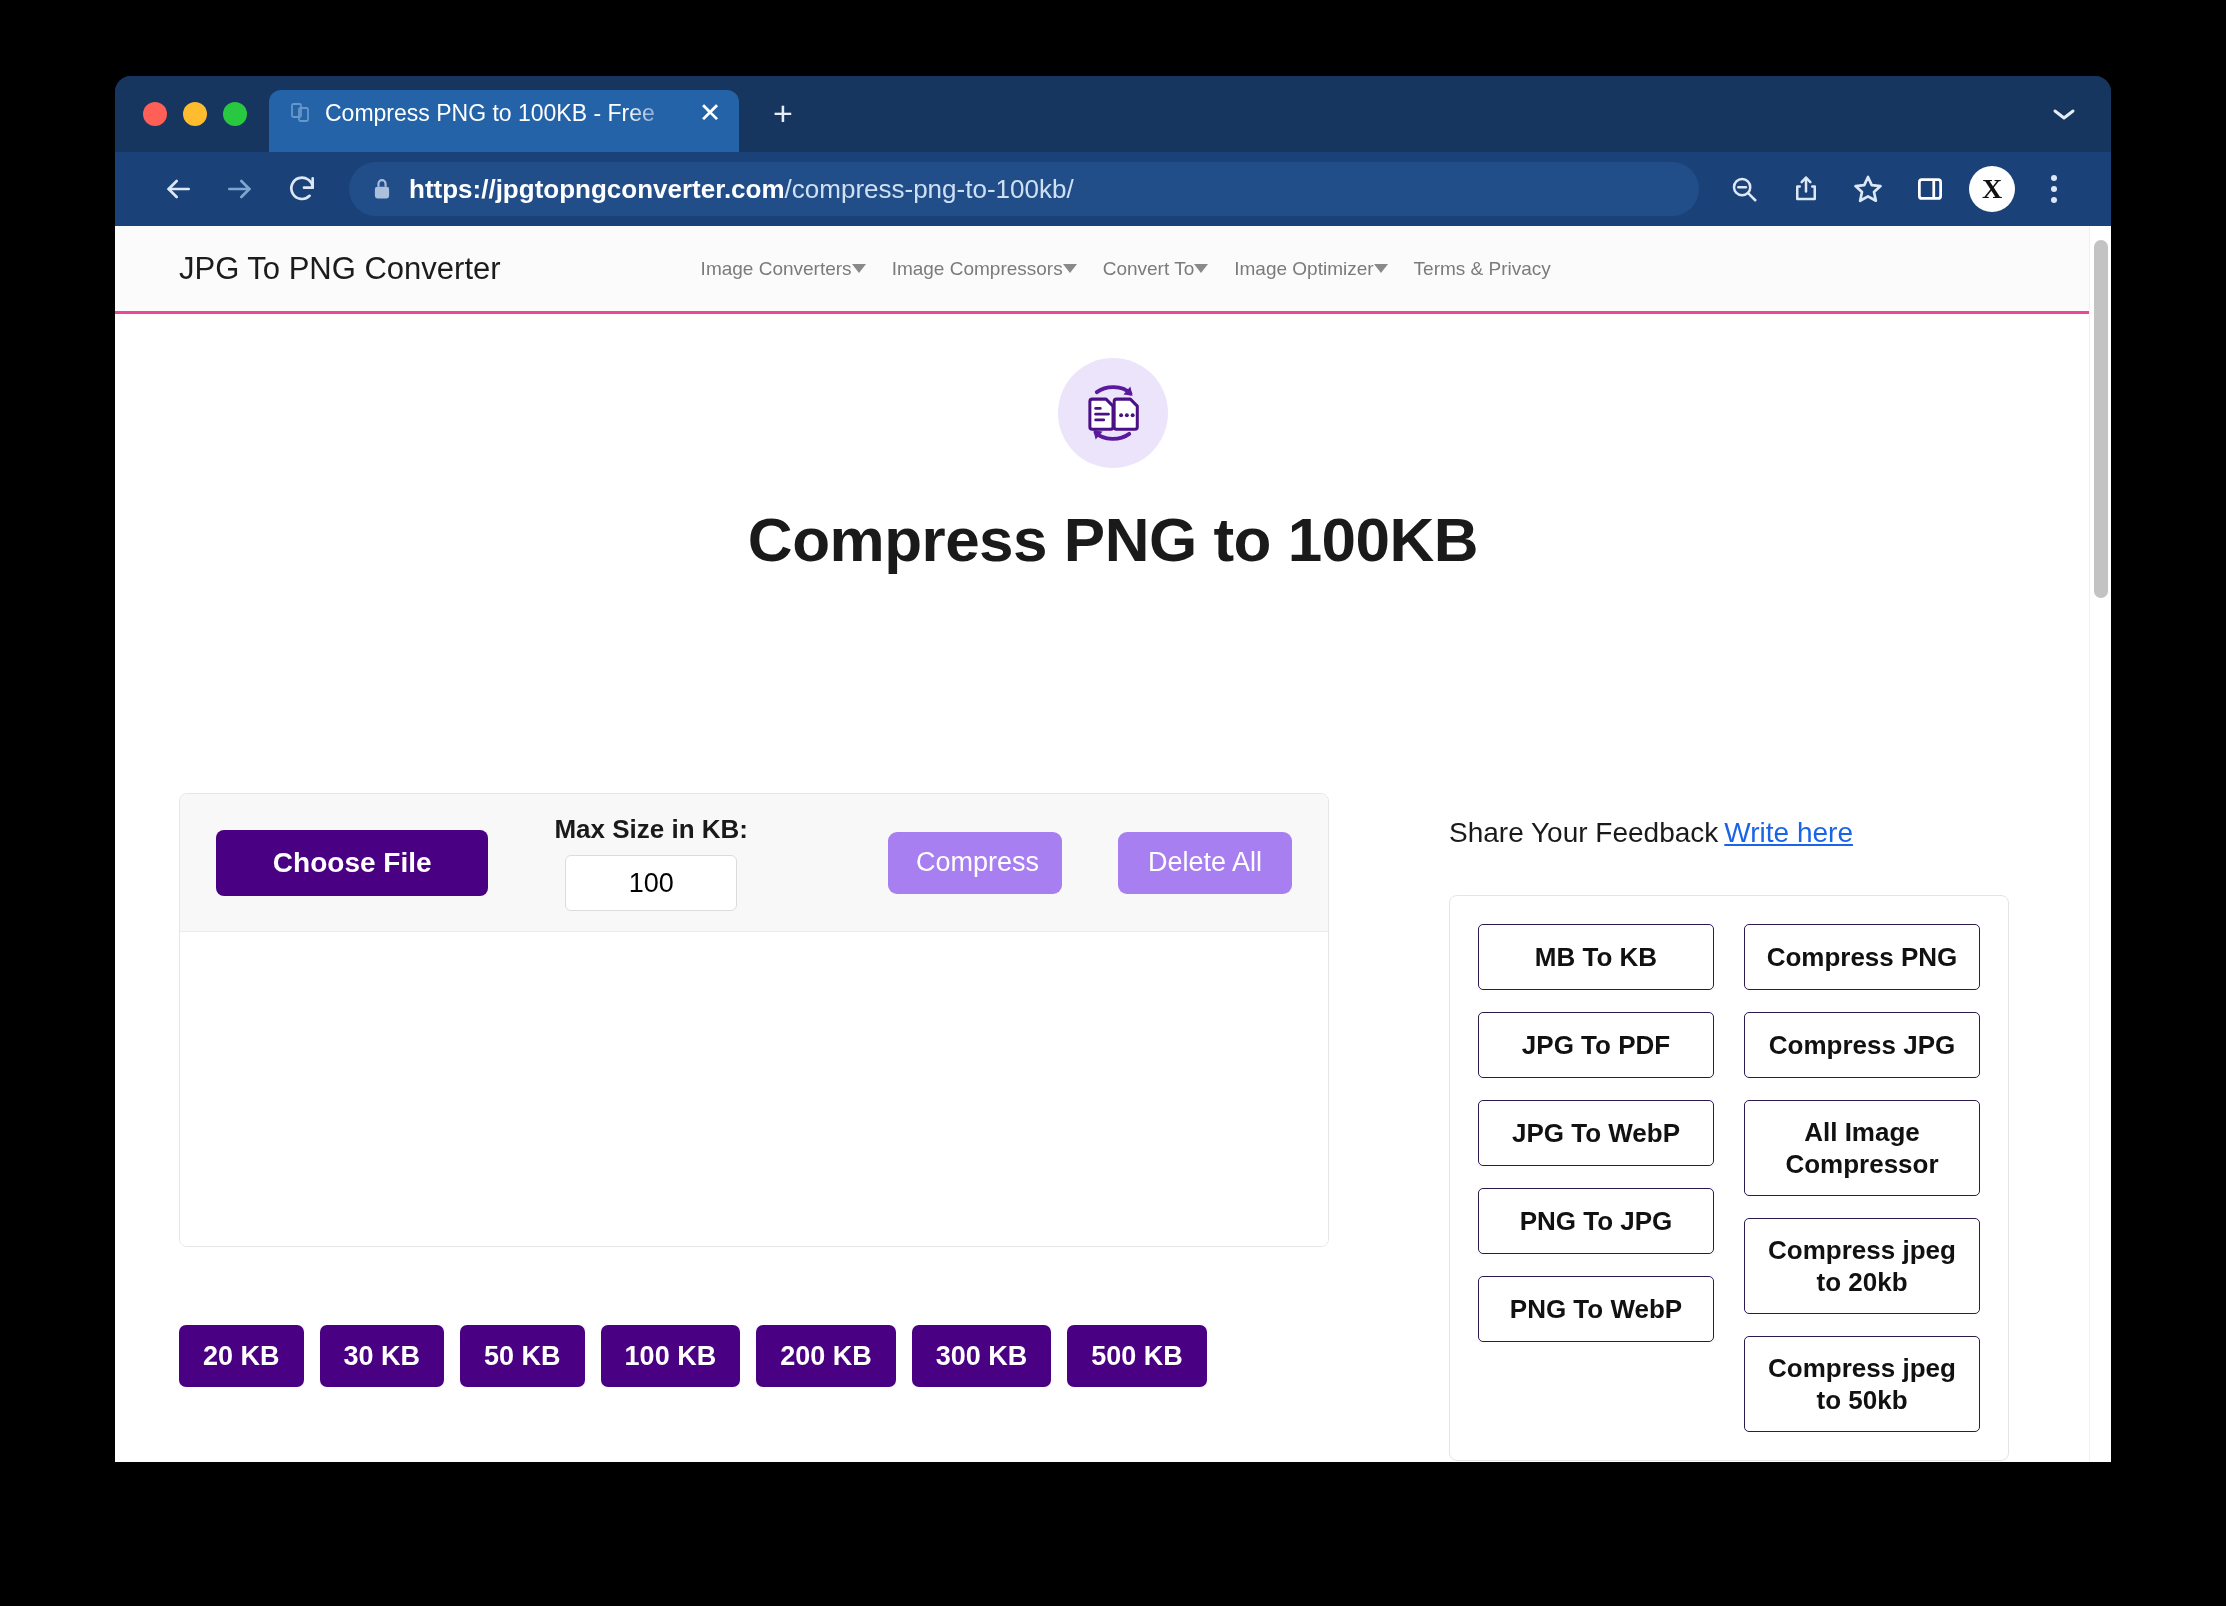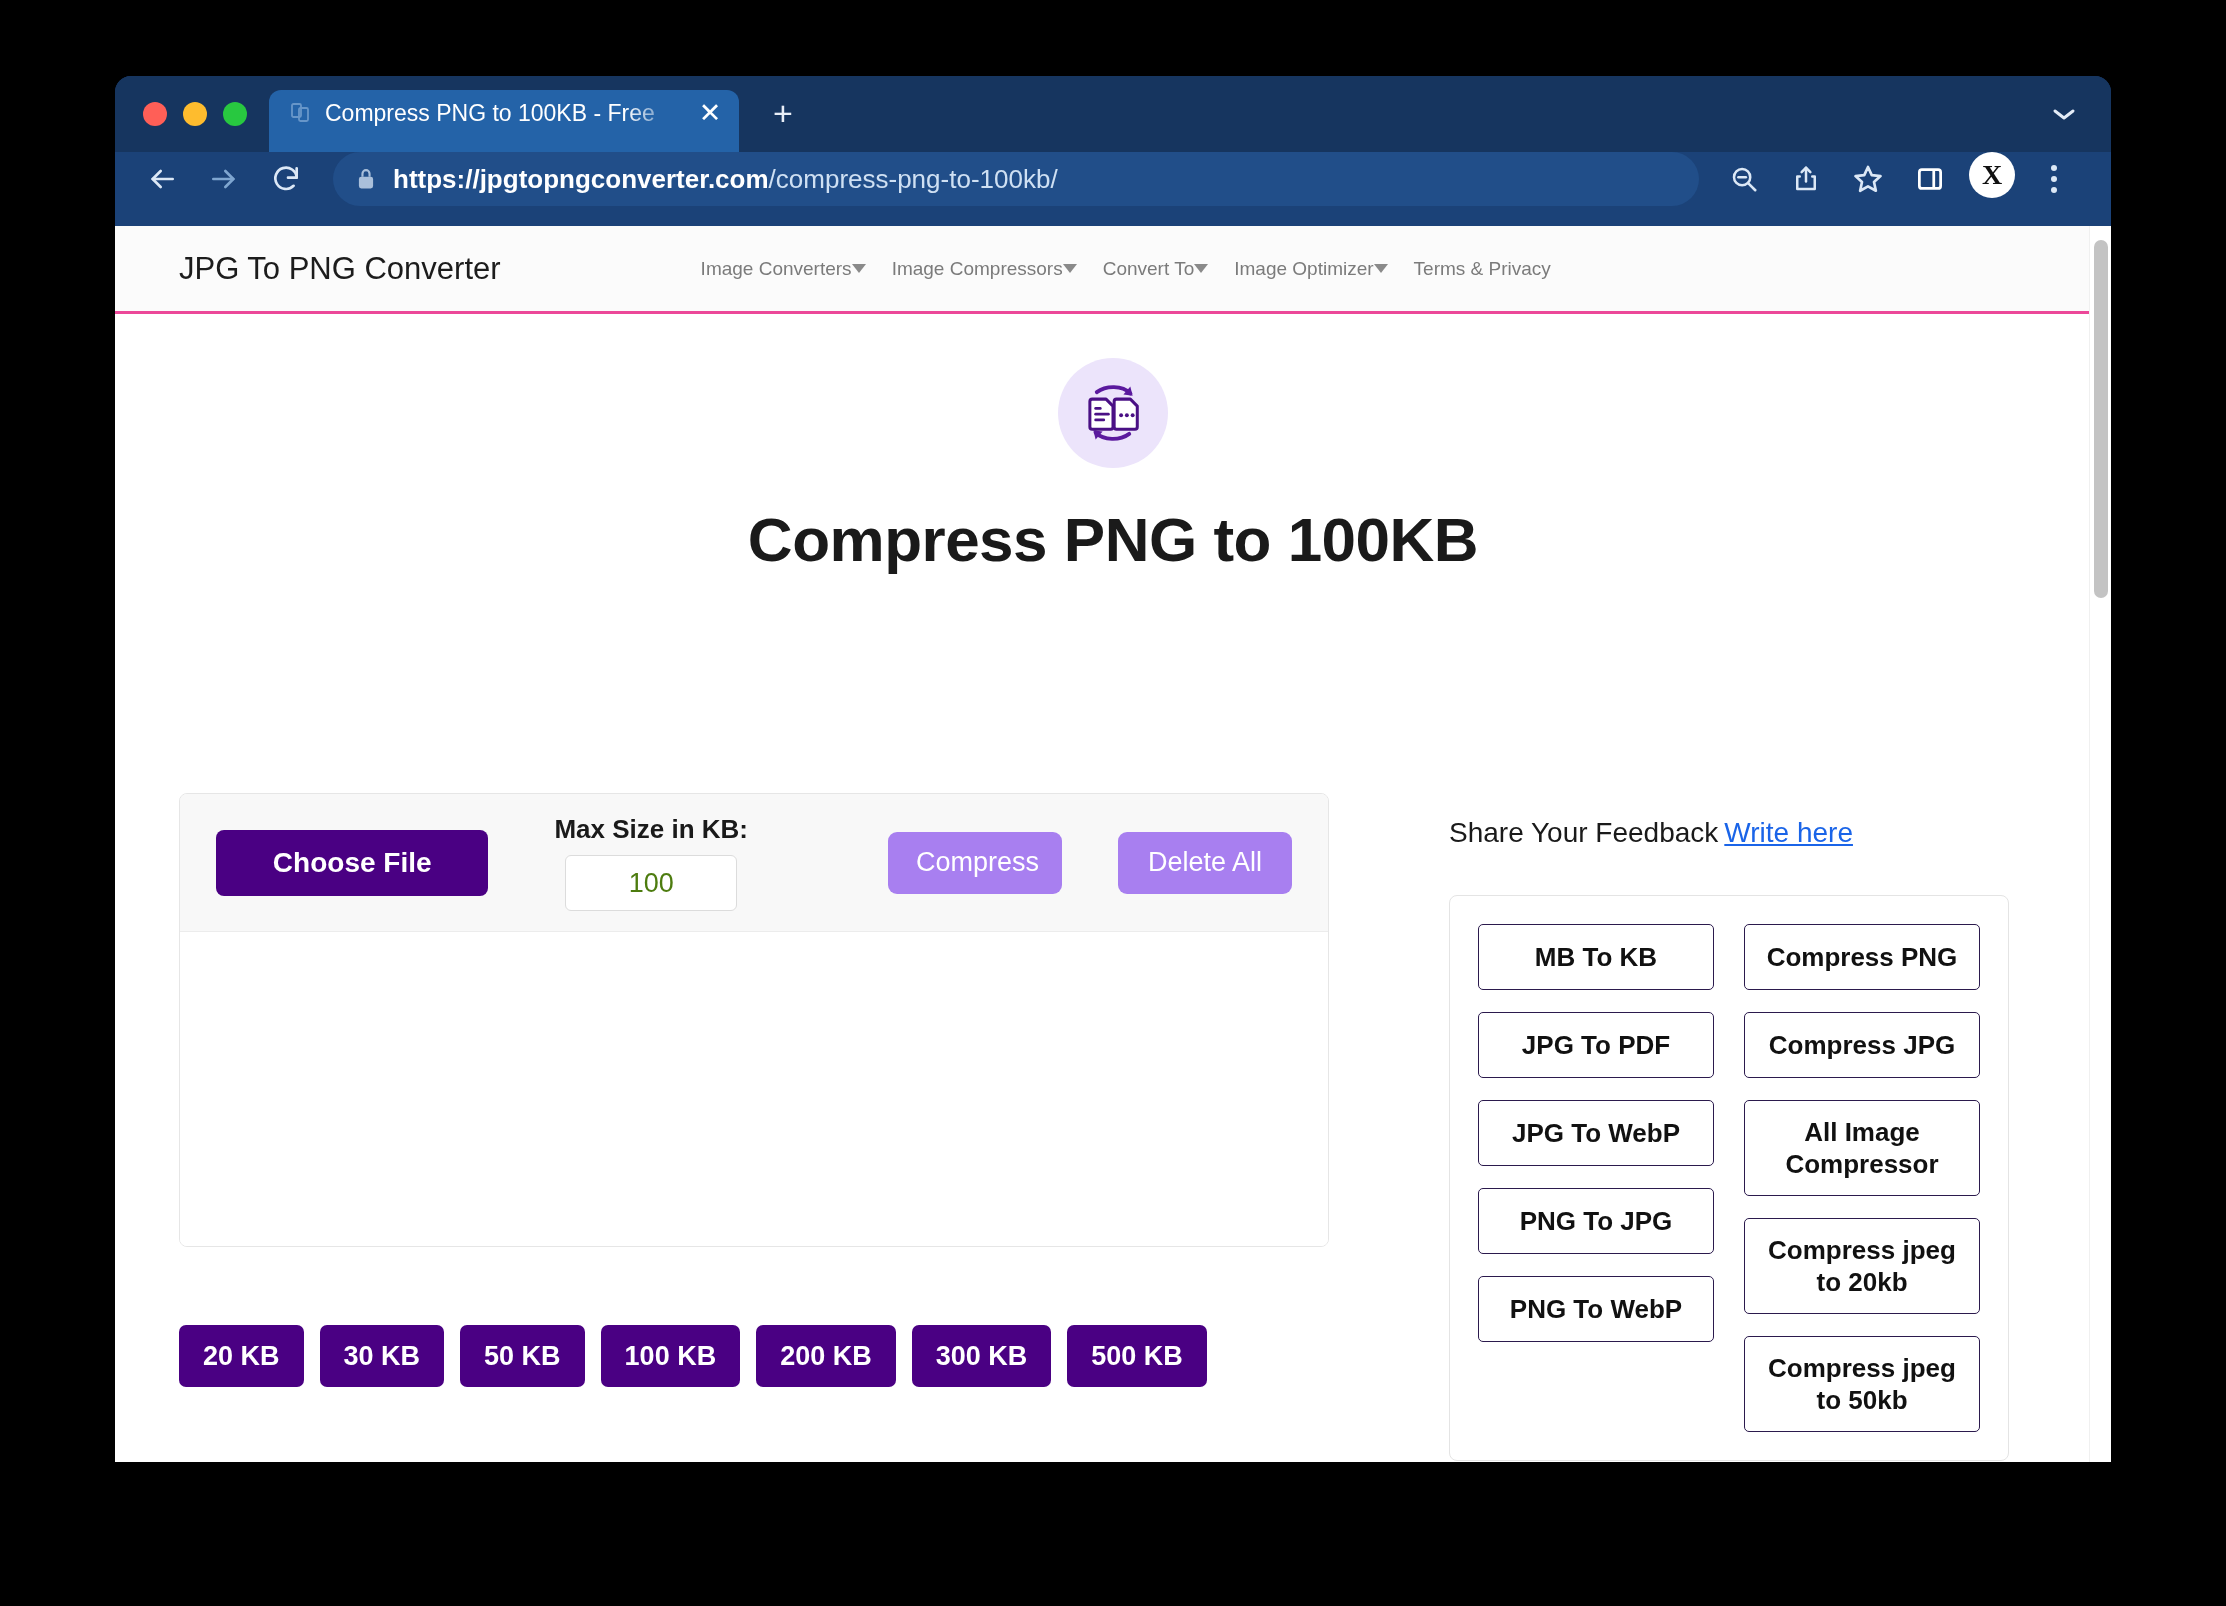--- a/index.html
+++ b/index.html
@@ -90,21 +90,22 @@
     bottom: 24px;
     color: #e4ecf7;
     font-size: 24px;
   }
 
   
   #browser-toolbar {
     height: 74px;
     background: #1b4278;
     display: flex;
-    padding: 0 26px 0 16px;
+    align-items: center;
+    padding: 0 26px 0 32px;
     gap: 0;
   }
   .nav-btn {
     width: 62px; height: 54px;
     display: flex; align-items: center; justify-content: center;
     color: #dce8f6;
   }
   #omnibox {
     flex: 1;
     height: 54px;
@@ -270,21 +271,21 @@
     white-space: nowrap;
   }
   #maxsize-input {
     width: 172px;
     height: 56px;
     border: 1px solid #dcdcdc;
     border-radius: 6px;
     background: #ffffff;
     text-align: center;
     font-size: 27px;
-    color: #4d7c0f;
+    color: #000000;
     font-family: "Liberation Sans", sans-serif;
   }
   .action-button {
     background: #a87ff0;
     color: #ffffff;
     font-size: 27px;
     border: none;
     border-radius: 9px;
     height: 62px;
     padding: 0 28px;

